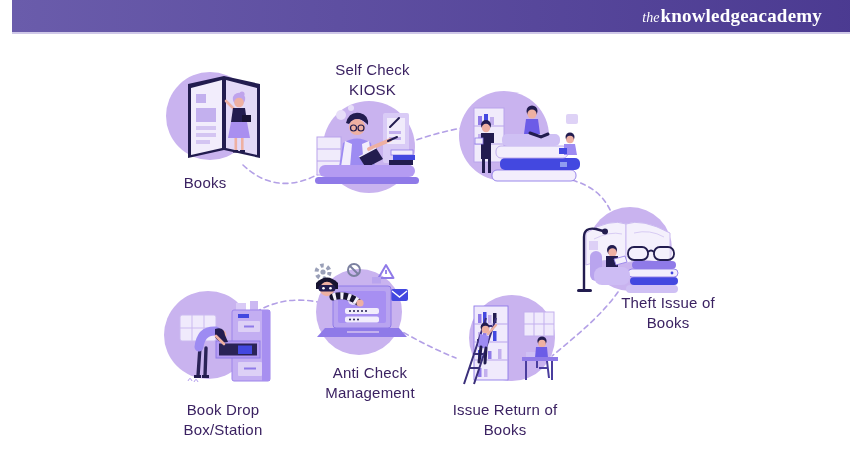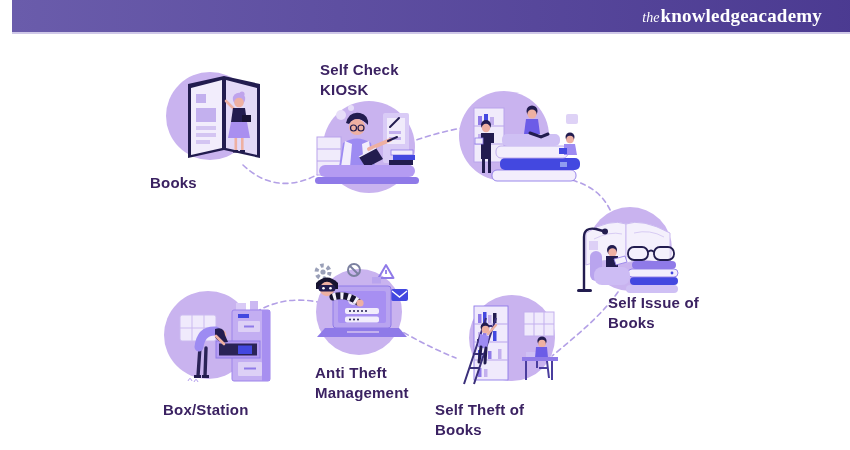--- a/index.html
+++ b/index.html
@@ -23,22 +23,22 @@
   .logo .the{font-style:italic;font-weight:400;font-size:14px;margin-right:1px;}
   .logo .w{font-weight:700;font-size:19px;letter-spacing:.2px;}
 
   
   .canvas{position:absolute;left:0;top:0;width:850px;height:450px;}
   .connectors{position:absolute;left:0;top:0;width:850px;height:450px;pointer-events:none;}
   .conn{stroke:var(--connector);stroke-width:1.6;fill:none;stroke-dasharray:5 4;stroke-linecap:round;}
 
   .node-ill{position:absolute;}
   .node-ill svg{display:block;width:100%;height:100%;}
-  .node-label{position:absolute;color:var(--label);
-    font-size:15px;font-weight:700;line-height:1.32;letter-spacing:.2px;}
+  .node-label{position:absolute;text-align:center;color:var(--label);
+    font-size:15px;font-weight:400;line-height:1.32;letter-spacing:.2px;}
 
   
   .c-bg{fill:var(--cbg);}
   .ink{fill:#221c4f;}
   .lav{fill:#f0ebfb;}
   .mpl{fill:#b49bf2;}
   .ppl{fill:#8f7ae8;}
   .ind{fill:#4348e0;}
   .skin{fill:#eeb0a2;}
 </style>
@@ -211,21 +211,21 @@
           <circle cx="42" cy="47" r="5" class="ink"></circle>
           <circle cx="42.5" cy="49.5" r="4.2" class="skin"></circle>
           <path class="ink" d="M36 53 h12 v13 h-12 Z"></path>
           <path d="M44 56 l11 -3 2 6 -11 3 Z" fill="#f4f0fc" stroke="#8f7ae8" stroke-width="0.8"></path>
           <path d="M40 67 l13 7" stroke="#8f7ae8" stroke-width="3" stroke-linecap="round"></path>
           <rect x="24" y="64" width="36" height="18" rx="8" fill="#cdbcf4"></rect>
         </g>
       </svg>
     </div>
     <div class="node-label" style="left:608px;top:293px;width:120px">
-      <div>Self Issue of</div>
+      <div>Theft Issue of</div>
       <div>Books</div>
     </div>
 
     <div class="node-ill" style="left:438px;top:292px;width:130px;height:107px">
       <svg viewBox="0 0 130 107">
         <circle class="c-bg" cx="74" cy="46" r="43"></circle>
         <g>
           <rect x="36" y="14" width="34" height="74" fill="#f0eafc" stroke="#8f7ae8" stroke-width="0.9"></rect>
           <path d="M36 32 h34 M36 50 h34 M36 68 h34" stroke="#b9a4ec" fill="none"></path>
           <rect x="40" y="22" width="3.5" height="9" class="ppl"></rect>
@@ -256,21 +256,21 @@
           <rect x="88" y="60" width="10" height="5" fill="#cfc0f4"></rect>
           <circle cx="104" cy="49" r="4.6" class="ink"></circle>
           <circle cx="104" cy="51.5" r="3.8" class="skin"></circle>
           <path d="M98 55 h11 l1 11 h-13 Z" fill="#6c5ce7"></path>
           <rect x="84" y="65" width="36" height="4" class="ppl"></rect>
           <path d="M88 69 v19 M114 69 v19 M99 69 v7 M109 69 l2 17 M101 76 l8 0" stroke="#4a3d9e" stroke-width="2" fill="none"></path>
         </g>
       </svg>
     </div>
     <div class="node-label" style="left:435px;top:400px;width:140px">
-      <div>Self Theft of</div>
+      <div>Issue Return of</div>
       <div>Books</div>
     </div>
 
     <div class="node-ill" style="left:293px;top:260px;width:125px;height:100px">
       <svg viewBox="0 0 125 100">
         <circle class="c-bg" cx="66" cy="52" r="43"></circle>
         <g>
           <circle cx="30" cy="12" r="6.5" fill="none" stroke="#9aa0b8" stroke-width="4" stroke-dasharray="3.4 3.4"></circle>
           <circle cx="30" cy="12" r="2.6" fill="#9aa0b8"></circle>
           <g>
@@ -311,21 +311,21 @@
           <rect x="25.5" y="25" width="17" height="6.5" rx="3.2" class="ink"></rect>
           <circle cx="30.5" cy="28.2" r="1.3" fill="#ffffff"></circle>
           <circle cx="37.5" cy="28.2" r="1.3" fill="#ffffff"></circle>
           <path d="M40 37 Q53 33 65 42" stroke="#16132f" stroke-width="7" fill="none" stroke-linecap="round"></path>
           <path d="M40 37 Q53 33 65 42" stroke="#f4f1fb" stroke-width="7" fill="none" stroke-dasharray="3 4.5"></path>
           <circle cx="67" cy="43" r="3.6" class="skin"></circle>
         </g>
       </svg>
     </div>
     <div class="node-label" style="left:315px;top:363px;width:110px">
-      <div>Anti Theft</div>
+      <div>Anti Check</div>
       <div>Management</div>
     </div>
 
     <div class="node-ill" style="left:158px;top:285px;width:125px;height:112px">
       <svg viewBox="0 0 125 112">
         <circle class="c-bg" cx="50" cy="50" r="44"></circle>
         <g>
           <rect x="22" y="30" width="36" height="26" rx="2" fill="#f0eafc" stroke="#cbbaf0"></rect>
           <path d="M34 30 v26 M46 30 v26 M22 43 h36" stroke="#cbbaf0"></path>
         </g>
@@ -349,17 +349,18 @@
           <rect x="44" y="90" width="7" height="3" class="ink"></rect>
           <path d="M41 62 Q43 45 58 46" stroke="#9d8bf2" stroke-width="9" fill="none" stroke-linecap="round"></path>
           <circle cx="63" cy="50" r="5.4" class="skin"></circle>
           <path class="ink" d="M57 44 q9 -3 10 6 l3 7 q-9 2 -13 -5 Z"></path>
           <path d="M58 51 L66 59" stroke="#eeb0a2" stroke-width="2.6" stroke-linecap="round"></path>
         </g>
         <path d="M30 96 q2 -5 4 0 M36 97 q2 -5 4 0" stroke="#b6a1ee" fill="none"></path>
       </svg>
     </div>
     <div class="node-label" style="left:163px;top:400px;width:120px">
+      <div>Book Drop</div>
       <div>Box/Station</div>
     </div>
 
   </div>
 </div>
 
 </body></html>

